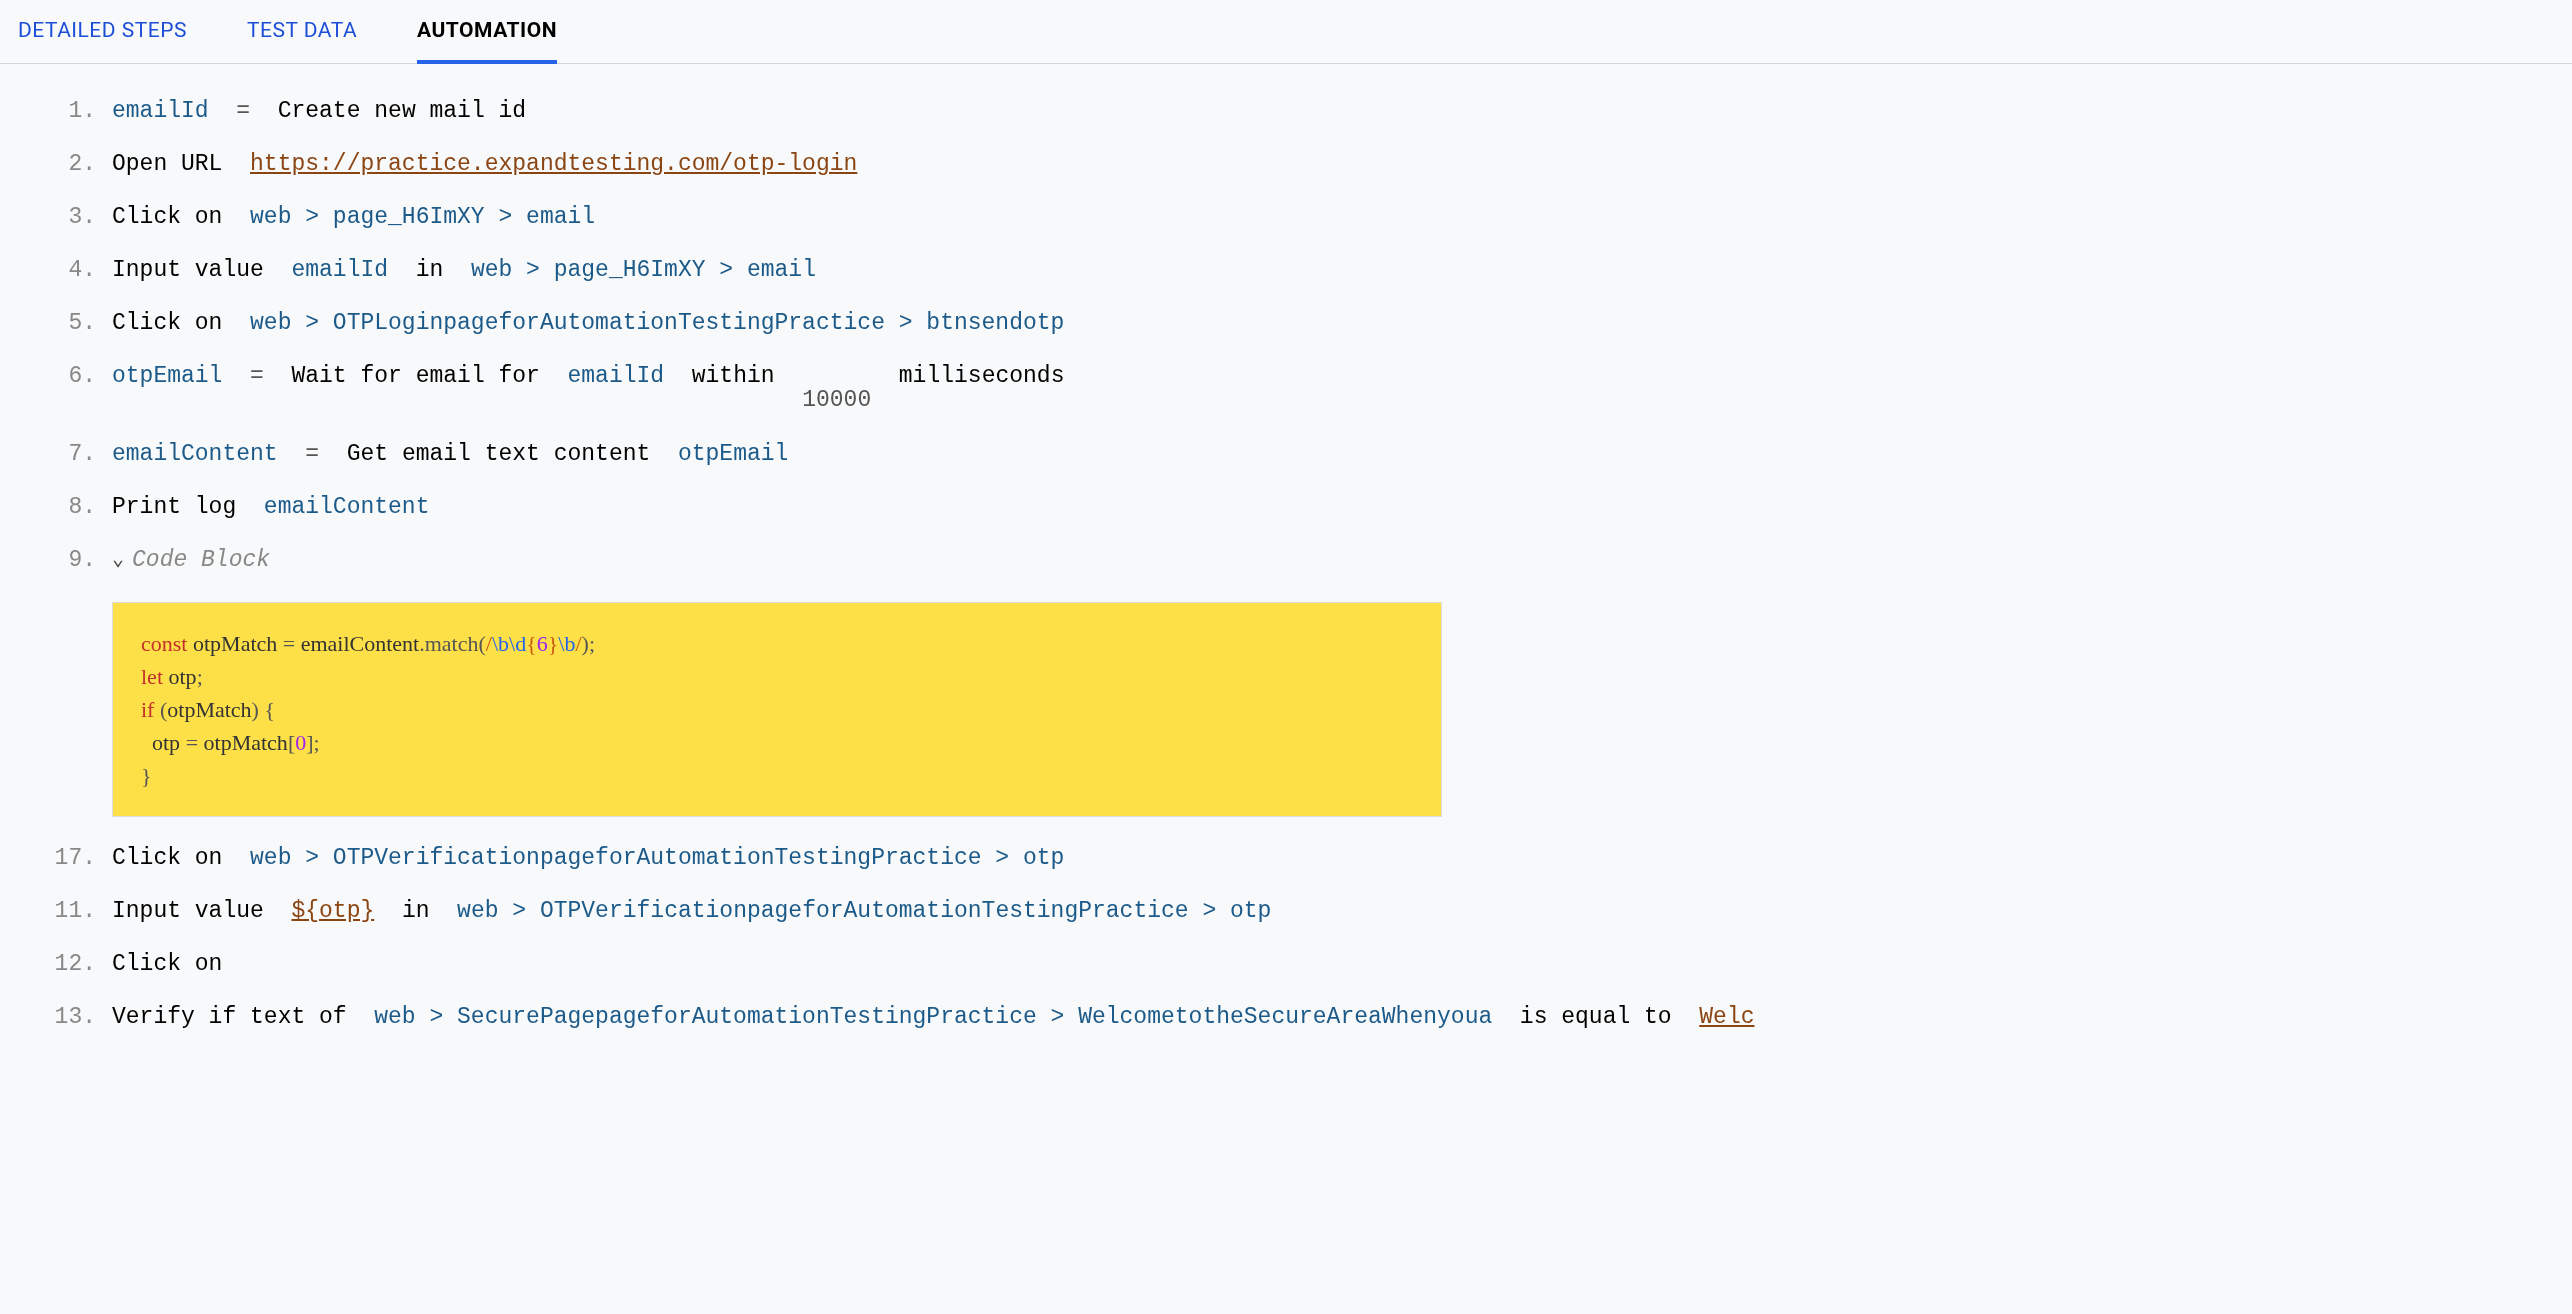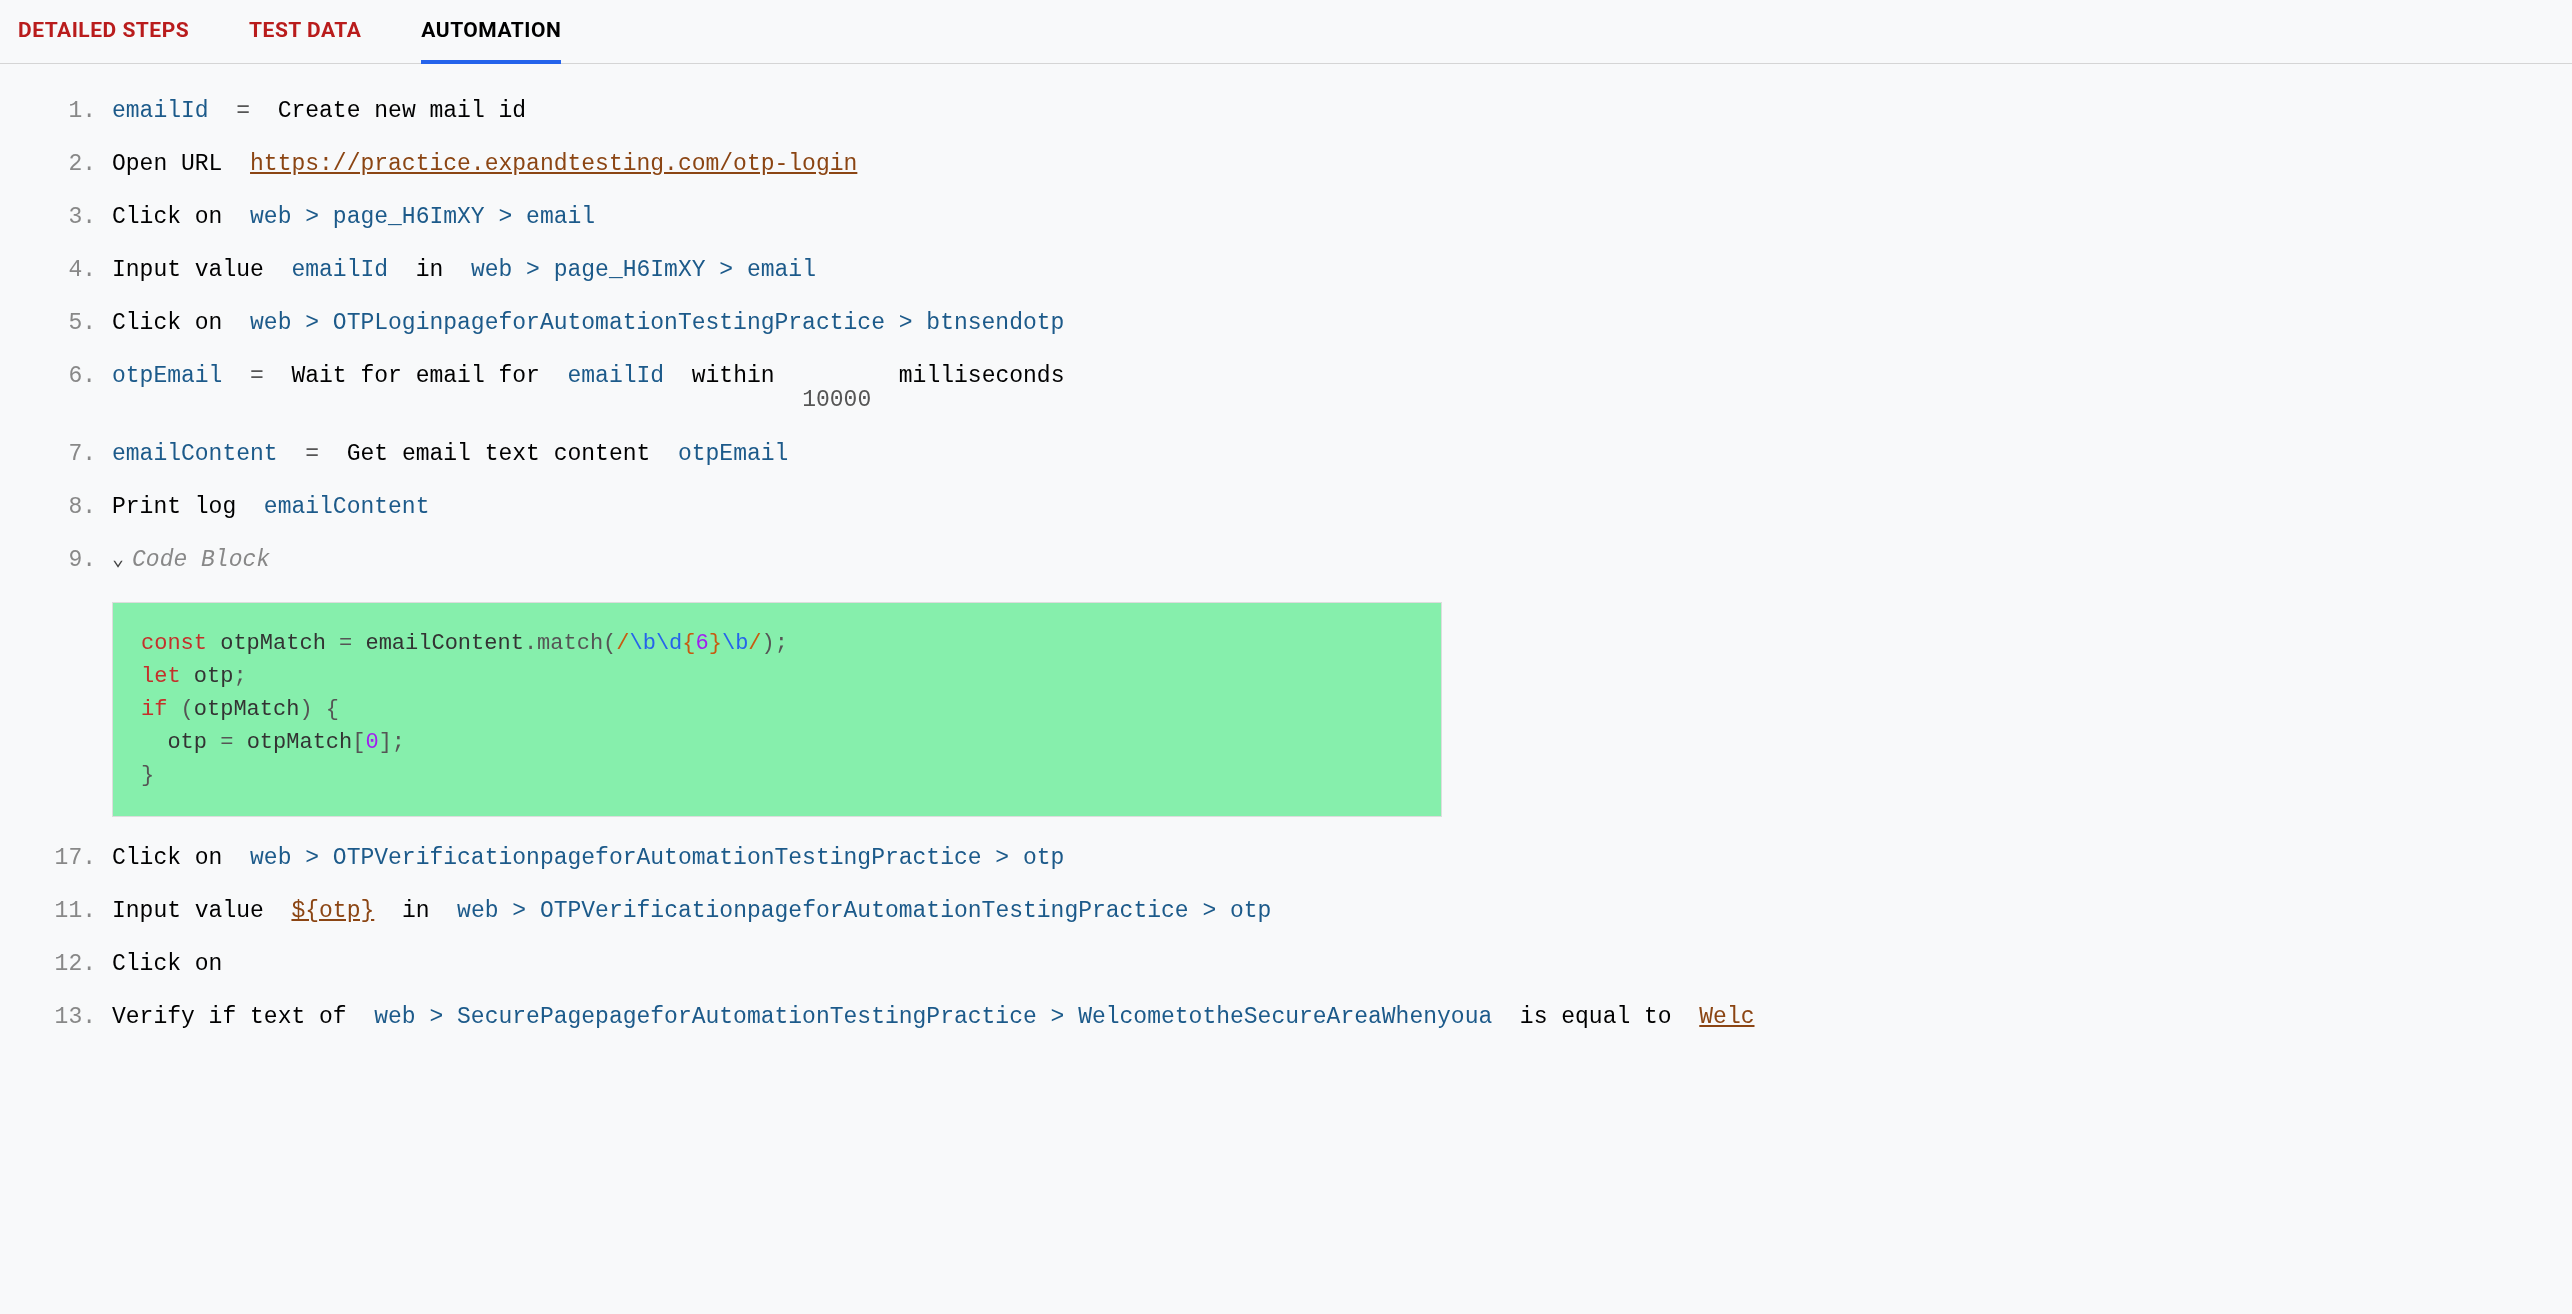--- a/index.html
+++ b/index.html
@@ -16,26 +16,26 @@
       height: 1314px;
       overflow: hidden;
     }
     .tabs {
       display: flex;
       gap: 60px;
       padding: 18px 18px 0 18px;
       border-bottom: 1px solid #d5d5d5;
     }
     .tab {
-      font-weight: 700;
+      font-weight: 400;
       font-size: 21px;
       letter-spacing: 0.5px;
       padding-bottom: 18px;
       cursor: pointer;
-      color: #b91c1c;
+      color: #1d4ed8;
       border-bottom: 4px solid transparent;
       margin-bottom: -1px;
     }
     .tab.active {
       border-bottom: 4px solid #2563eb;
       color: #000;
       font-weight: 700;
     }
     .steps {
       padding: 28px 50px;
@@ -80,23 +80,23 @@
     .chevron {
       font-style: normal;
       color: #444;
       font-size: 20px;
     }
     .code-block {
       margin-left: 62px;
       margin-top: 22px;
       margin-bottom: 22px;
       border: 1px solid #ddd;
-      background: #86efac;
+      background: #fde047;
       padding: 24px 28px;
-      font-family: Liberation Mono, monospace;
+      font-family: Liberation Serif, serif;
       font-size: 22px;
       line-height: 1.5;
       width: 1330px;
       white-space: pre;
     }
     .js-kw { color: #c4302b; }
     .js-fn { color: #555; }
     .js-re { color: #c85a10; }
     .js-re-esc { color: #2563eb; }
     .js-num { color: #a020f0; }

